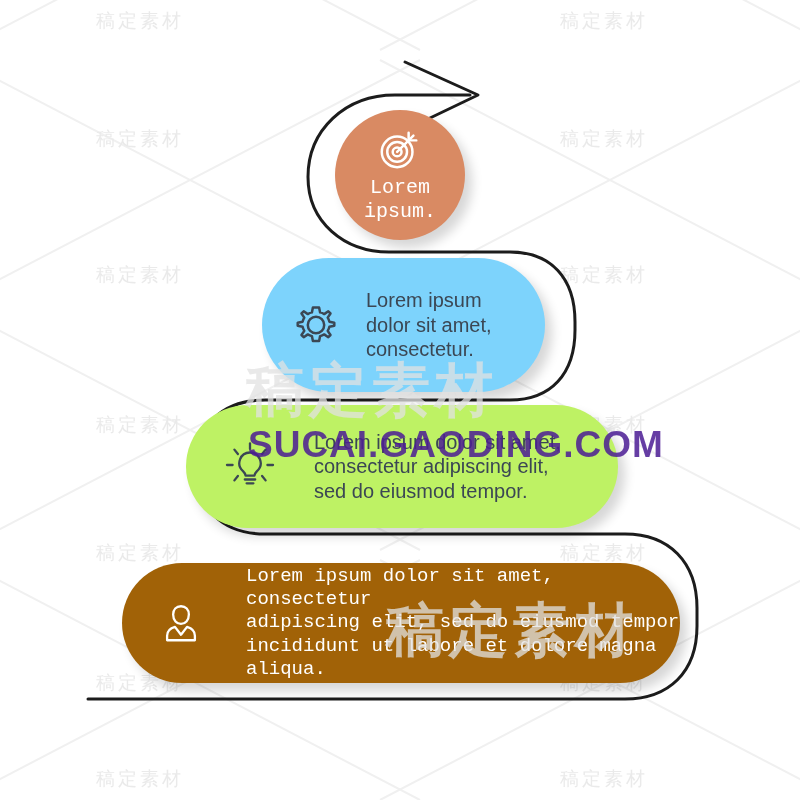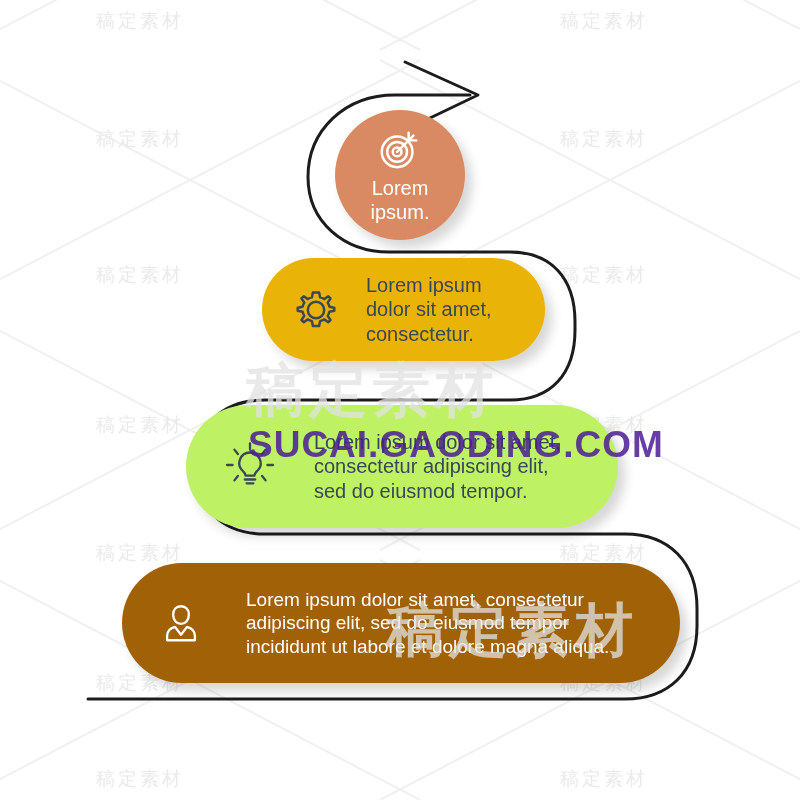--- a/index.html
+++ b/index.html
@@ -46,21 +46,21 @@
   .pill{border-radius:999px;display:flex;align-items:center;}
   .circle{border-radius:50%;display:flex;flex-direction:column;
           align-items:center;justify-content:center;}
 
   .sh-shadow{box-shadow:7px 8px 11px rgba(0,0,0,0.16);}
 
   .node-icon{flex:0 0 auto;display:flex;align-items:center;justify-content:center;}
   .node-text{white-space:pre-line;}
 
   .txt-dark{color:#3b4754;}
-  .txt-white{color:#ffffff;}
+  .txt-white{color:#ffffff;font-family:Liberation Mono, monospace;}
 
   
   #pathsvg{position:absolute;left:0;top:0;width:800px;height:800px;}
 </style>
 </head>
 <body>
 
 <div id="stage">
 
   <svg id="bgsvg" width="800" height="800" style="position:absolute;left:0;top:0;">
@@ -134,21 +134,21 @@
         <circle cx="21" cy="27" r="10.3"></circle>
         <circle cx="21" cy="27" r="4.6"></circle>
         <path d="M21 27 L38 10"></path>
         <path d="M33 7 L33 15 L41 15"></path>
       </svg>
     </span>
     <span class="node-text txt-white" style="color: rgb(255, 255, 255); font-size: 20px; line-height: 1.22; text-align: center; margin-top: 4px;">Lorem
 ipsum.</span>
   </div>
 
-  <div class="shape pill sh-shadow" id="step-2" style="left: 262px; top: 258px; width: 283px; height: 103px; background: #eab308; padding-left: 30px;">
+  <div class="shape pill sh-shadow" id="step-2" style="left: 262px; top: 258px; width: 283px; height: 134px; background: #7dd3fc; padding-left: 30px;">
     <span class="node-icon" style="margin-right: 26px;">
       <svg width="48" height="48" viewBox="0 0 48 48" fill="none" stroke="#3b4754" stroke-width="2.5" stroke-linejoin="round">
         <path d="M24 6.5 l3.1 0 1.0 4.9 a13.9 13.9 0 0 1 4.1 1.7 l4.1-2.8 2.2 2.2 -2.8 4.1
                  a13.9 13.9 0 0 1 1.7 4.1 l4.9 1.0 0 3.1 -4.9 1.0
                  a13.9 13.9 0 0 1 -1.7 4.1 l2.8 4.1 -2.2 2.2 -4.1-2.8
                  a13.9 13.9 0 0 1 -4.1 1.7 l-1.0 4.9 -3.1 0 -3.1 0 -1.0-4.9
                  a13.9 13.9 0 0 1 -4.1-1.7 l-4.1 2.8 -2.2-2.2 2.8-4.1
                  a13.9 13.9 0 0 1 -1.7-4.1 l-4.9-1.0 0-3.1 4.9-1.0
                  a13.9 13.9 0 0 1 1.7-4.1 l-2.8-4.1 2.2-2.2 4.1 2.8
                  a13.9 13.9 0 0 1 4.1-1.7 l1.0-4.9 3.1 0 z"></path>

